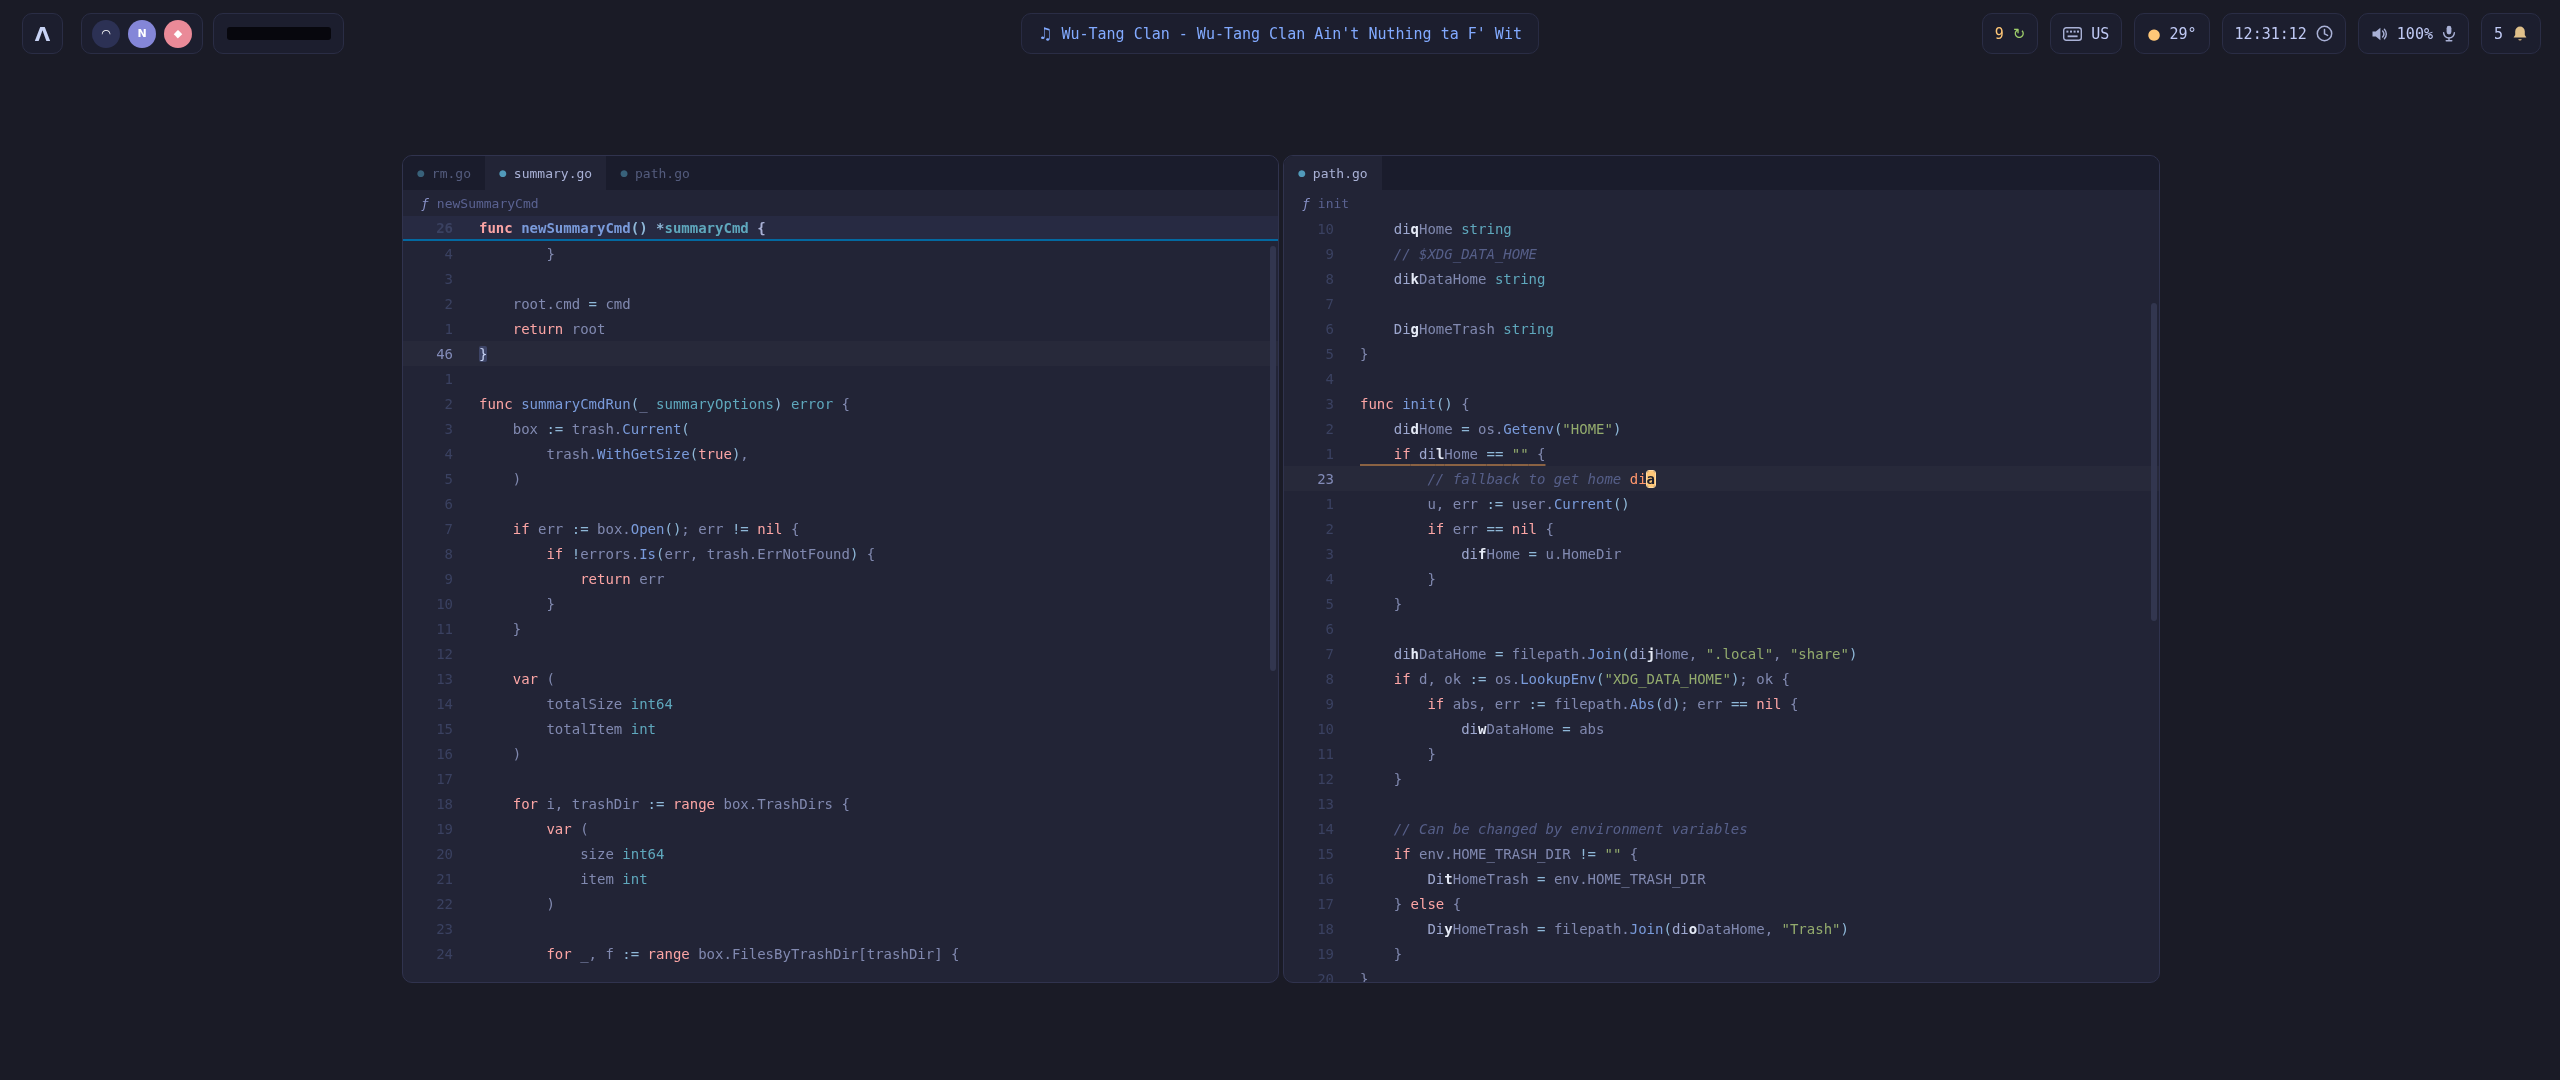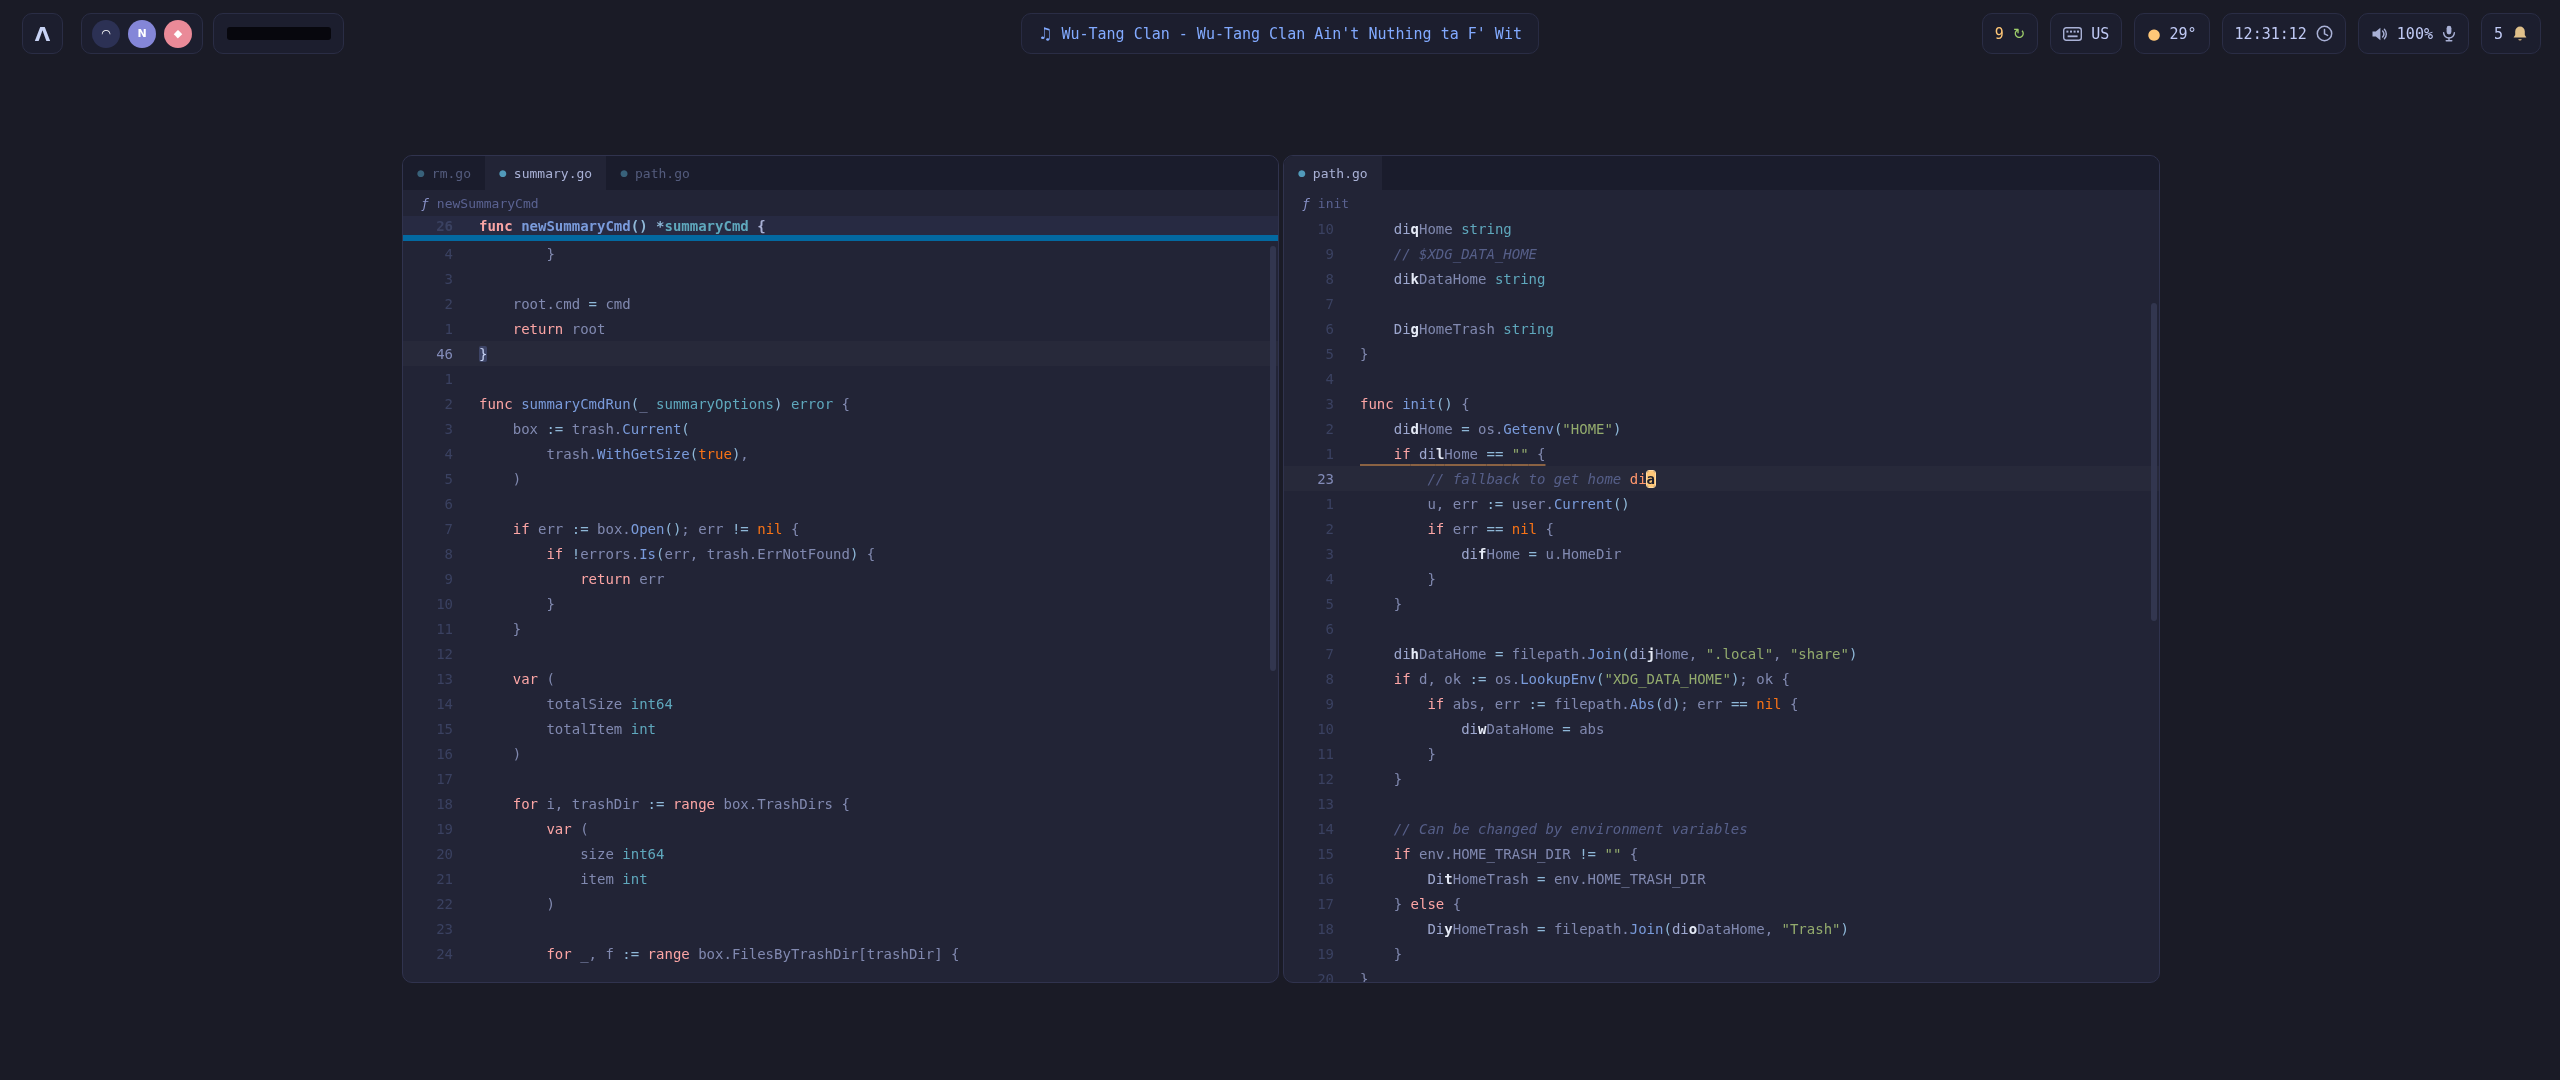--- a/index.html
+++ b/index.html
@@ -39,32 +39,32 @@
   .tab .go-dot { color:#519aba; font-size:9px; font-family:"DejaVu Sans",sans-serif; }
   .tab:not(.active) .go-dot { opacity:.55; }
   .winbar { height:26px; display:flex; align-items:center; gap:8px; padding-left:18px;
             font-size:13px; color:#5a6291; }
   .winbar .fn-icon { color:#8a93c9; font-style:italic; }
   .code { position:relative; }
   .row { display:flex; align-items:center; height:25px; font-size:14px; white-space:pre; }
   .row .ln { width:50px; flex:0 0 50px; text-align:right; color:#3a4161; }
   .row .ln.abs { text-align:right; padding-left:26px; color:#828bb8; }
   .row .txt { margin-left:26px; white-space:pre; }
-  .row.ctx { background:#272a42; border-bottom:6px solid #0369a1; font-weight:bold; }
+  .row.ctx { background:#272a42; border-bottom:2px solid #0369a1; font-weight:bold; }
   .row.ctx .tk-p { color:#a9b1d6; }
   .row.currentline { background:rgba(255,255,255,0.025); }
   .row.u .txt { text-decoration:underline; text-decoration-color:#8a6243;
                 text-decoration-thickness:2px; text-underline-offset:5px; }
   .sb { position:absolute; width:6px; right:2px; background:#32364f; border-radius:3px; }
   #pane-left .sb { top:90px; height:425px; }
   #pane-right .sb { top:147px; height:318px; }
 
   
   .tk-p { color:#8189b0; } .tk-k { color:#fca5a5; } .tk-f { color:#7a9bdb; }
-  .tk-t { color:#5fa8bd; } .tk-s { color:#93ab6d; } .tk-n { color:#f97316;text-align:right; }
+  .tk-t { color:#5fa8bd; } .tk-s { color:#93ab6d; } .tk-n { color:#fca5a5;text-align:right; }
   .tk-o { color:#8fb8d8; } .tk-c { color:#565f89; font-style:italic; }
   .tk-M { color:#9da7cf; } .tk-L { color:#e6ebf7; font-weight:bold; }
   .tk-Mc { color:#ff966c; }
   .tk-Lc { color:#1b1d2b; background:#ffc777; font-weight:bold; border-radius:2px;
            outline:1px solid #ffd9a0; }
   .tk-cur { background:#3d4466; color:#c8d3f5; border-radius:2px; }
 </style>
 </head>
 <body>
 

